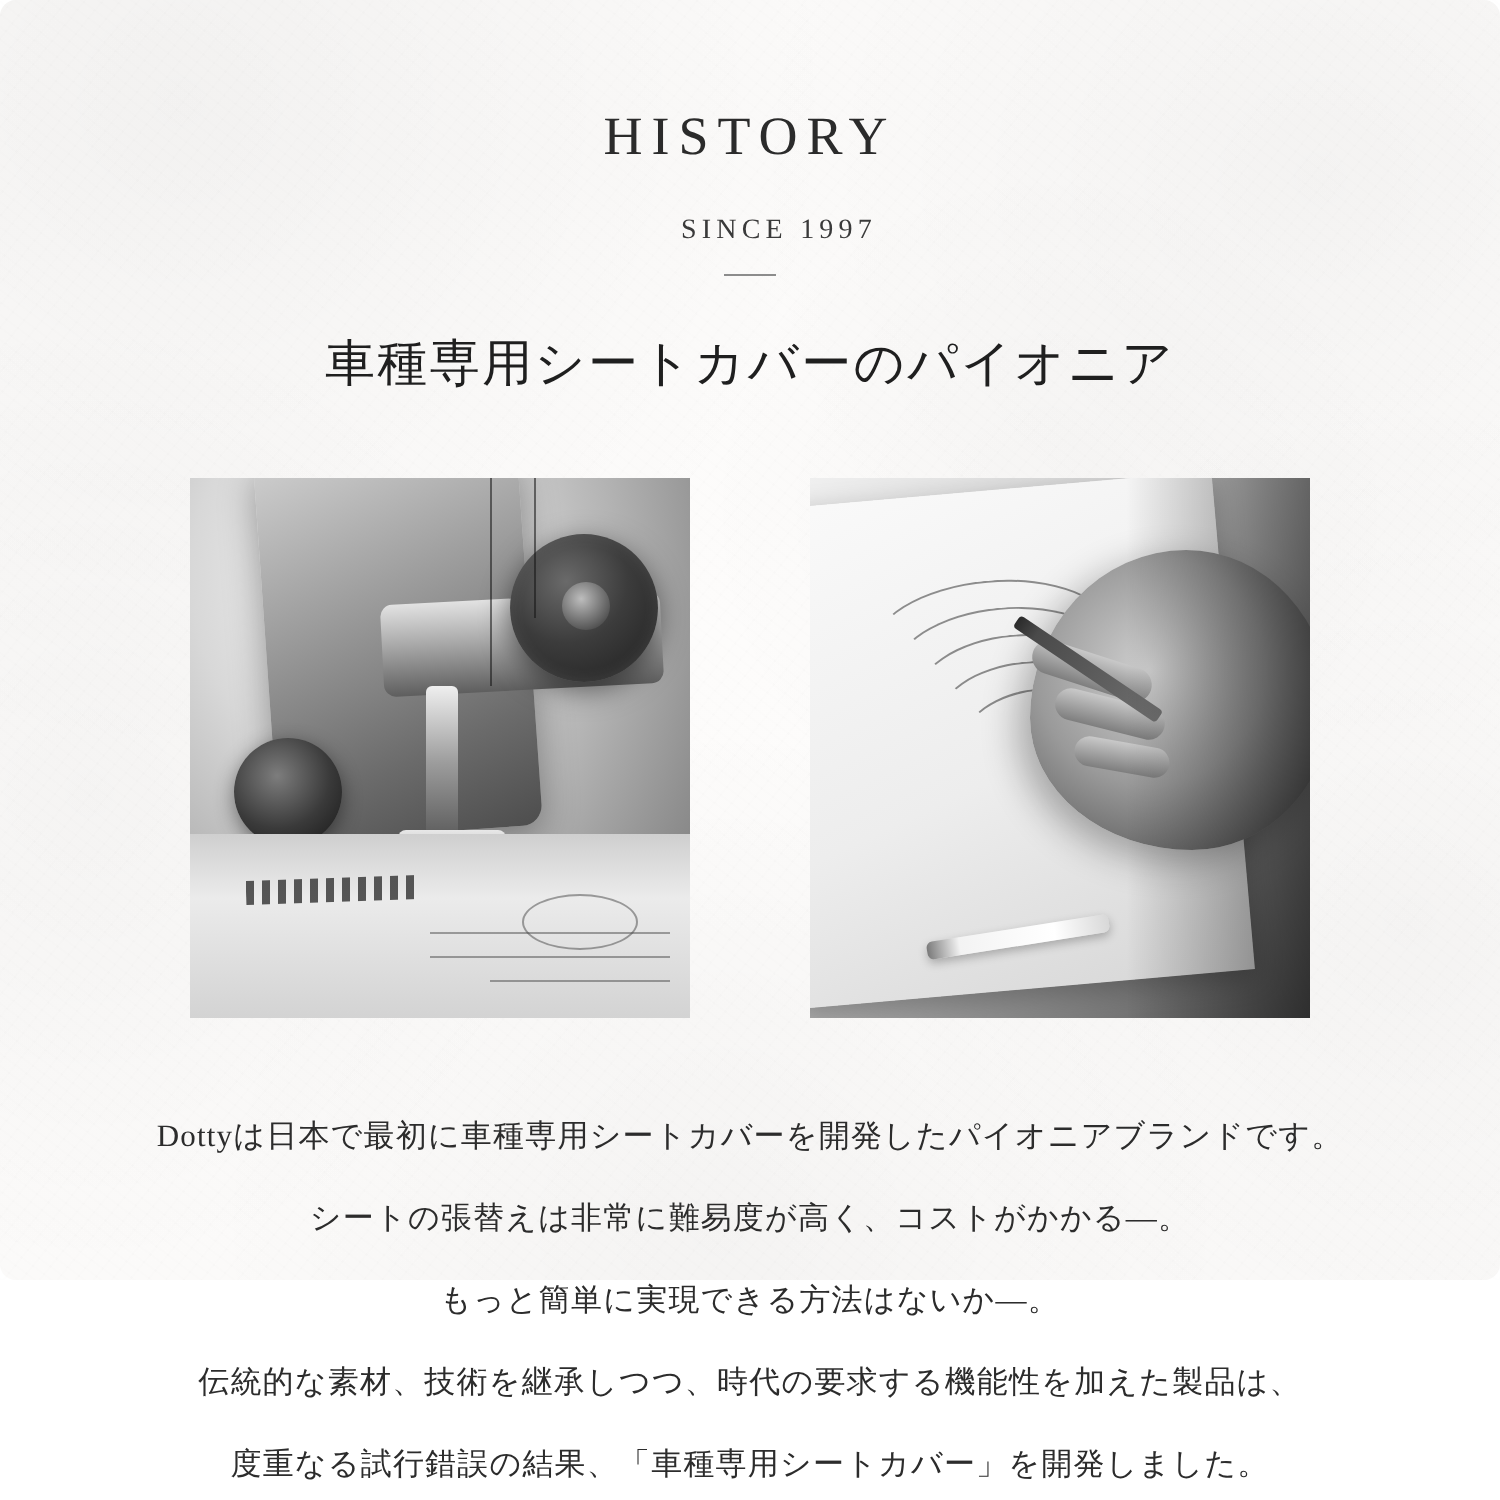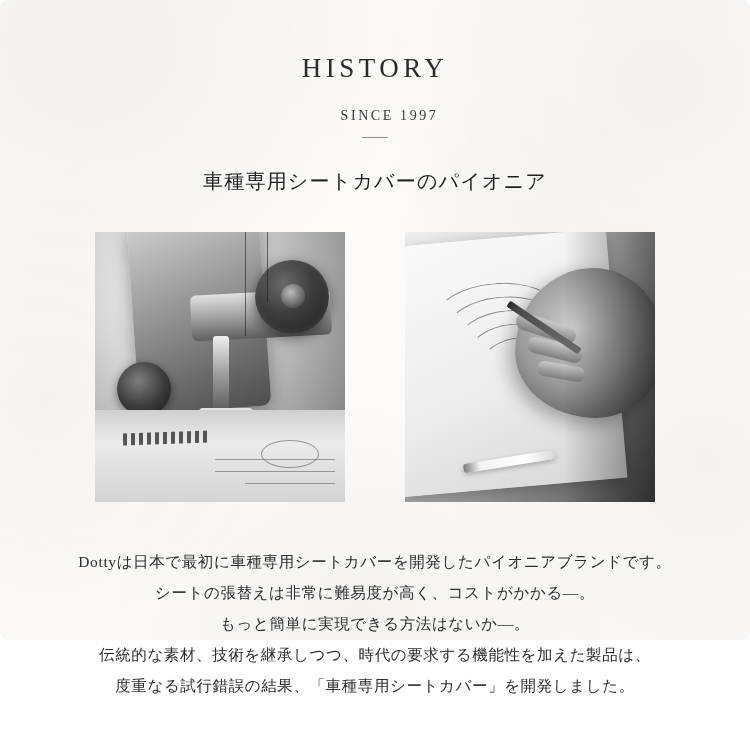--- a/index.html
+++ b/index.html
@@ -68,22 +68,22 @@
   }
 
   .divider {
     width: 26px;
     height: 1px;
     background: #8c8c8c;
     margin: 12px auto 0 auto;
   }
 
   .headline-jp {
-    font-family: Liberation Sans, sans-serif;
-    font-size: 20px;
+    font-family: Liberation Mono, monospace;
+    font-size: 25px;
     letter-spacing: 1.2px;
     color: #1f1f1f;
     margin: 30px 0 0 0;
     font-weight: 400;
     line-height: 1.3;
   }
 
   .photos {
     margin-top: 38px;
     display: flex;
@@ -258,21 +258,21 @@
   .body-copy {
     margin: 44px auto 0 auto;
     width: 640px;
     font-family: "Liberation Serif", serif;
     font-size: 15.5px;
     line-height: 2.0;
     color: #2c2c2c;
     letter-spacing: 0.6px;
   }
   .body-copy p {
-    margin: 0;
+    margin: 10px;
     font-family: Liberation Serif, serif;
   }
 </style>
 </head>
 <body>
 
 <div class="page">
   <div class="paper-grain"></div>
 
   <div class="content">

